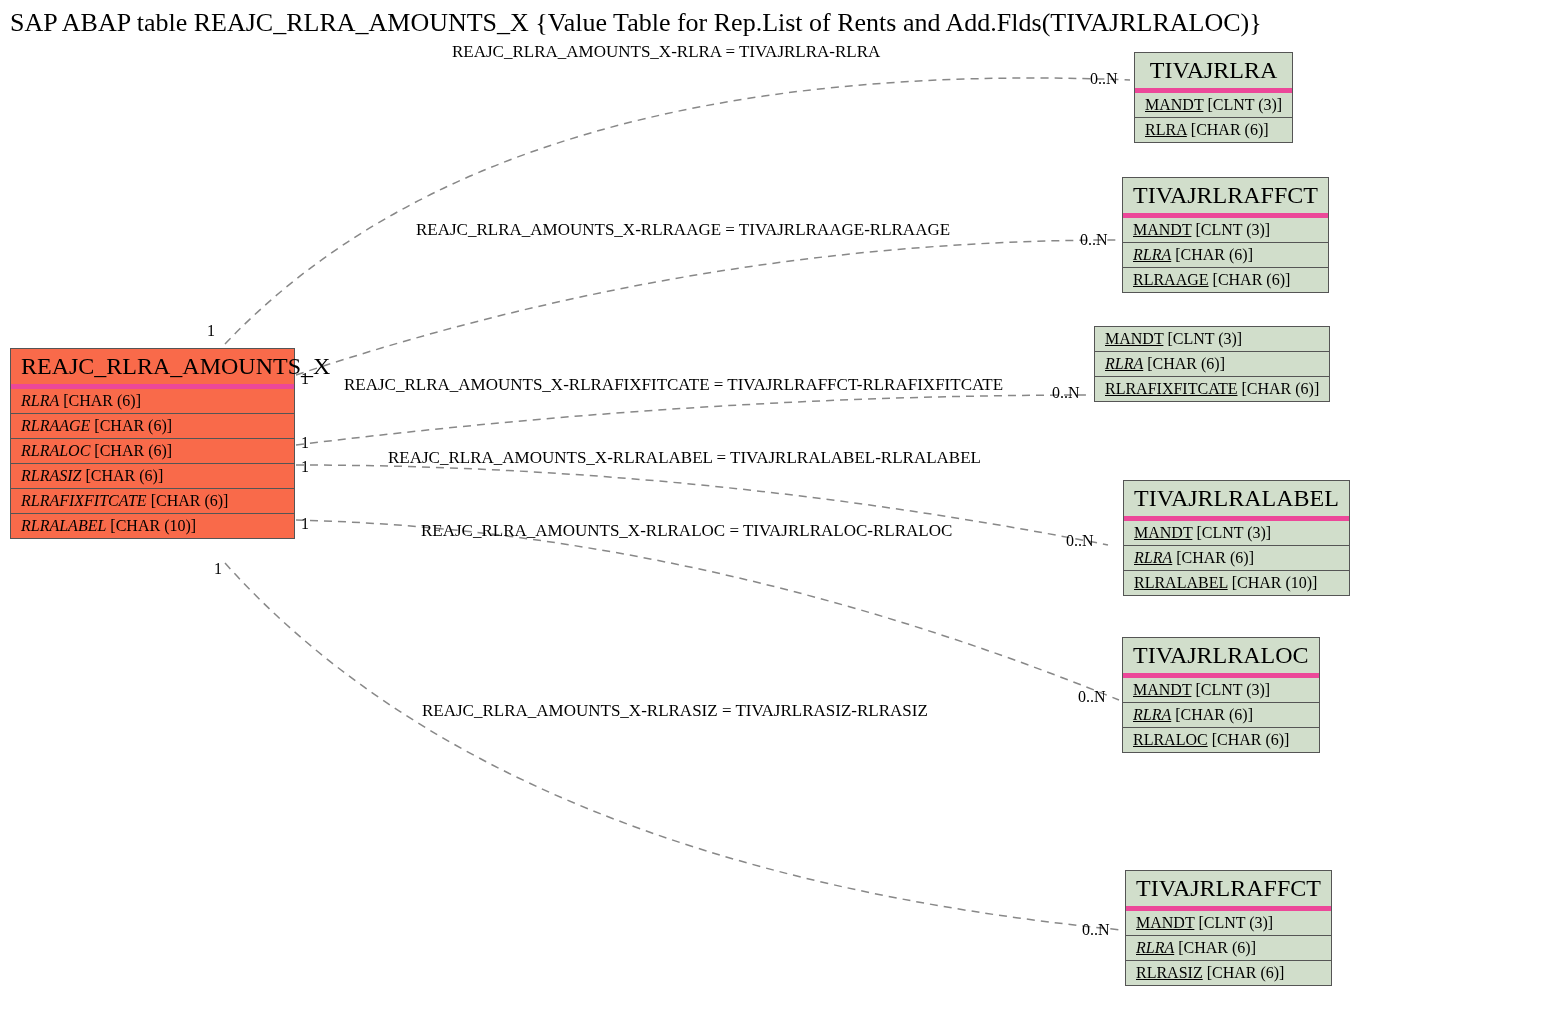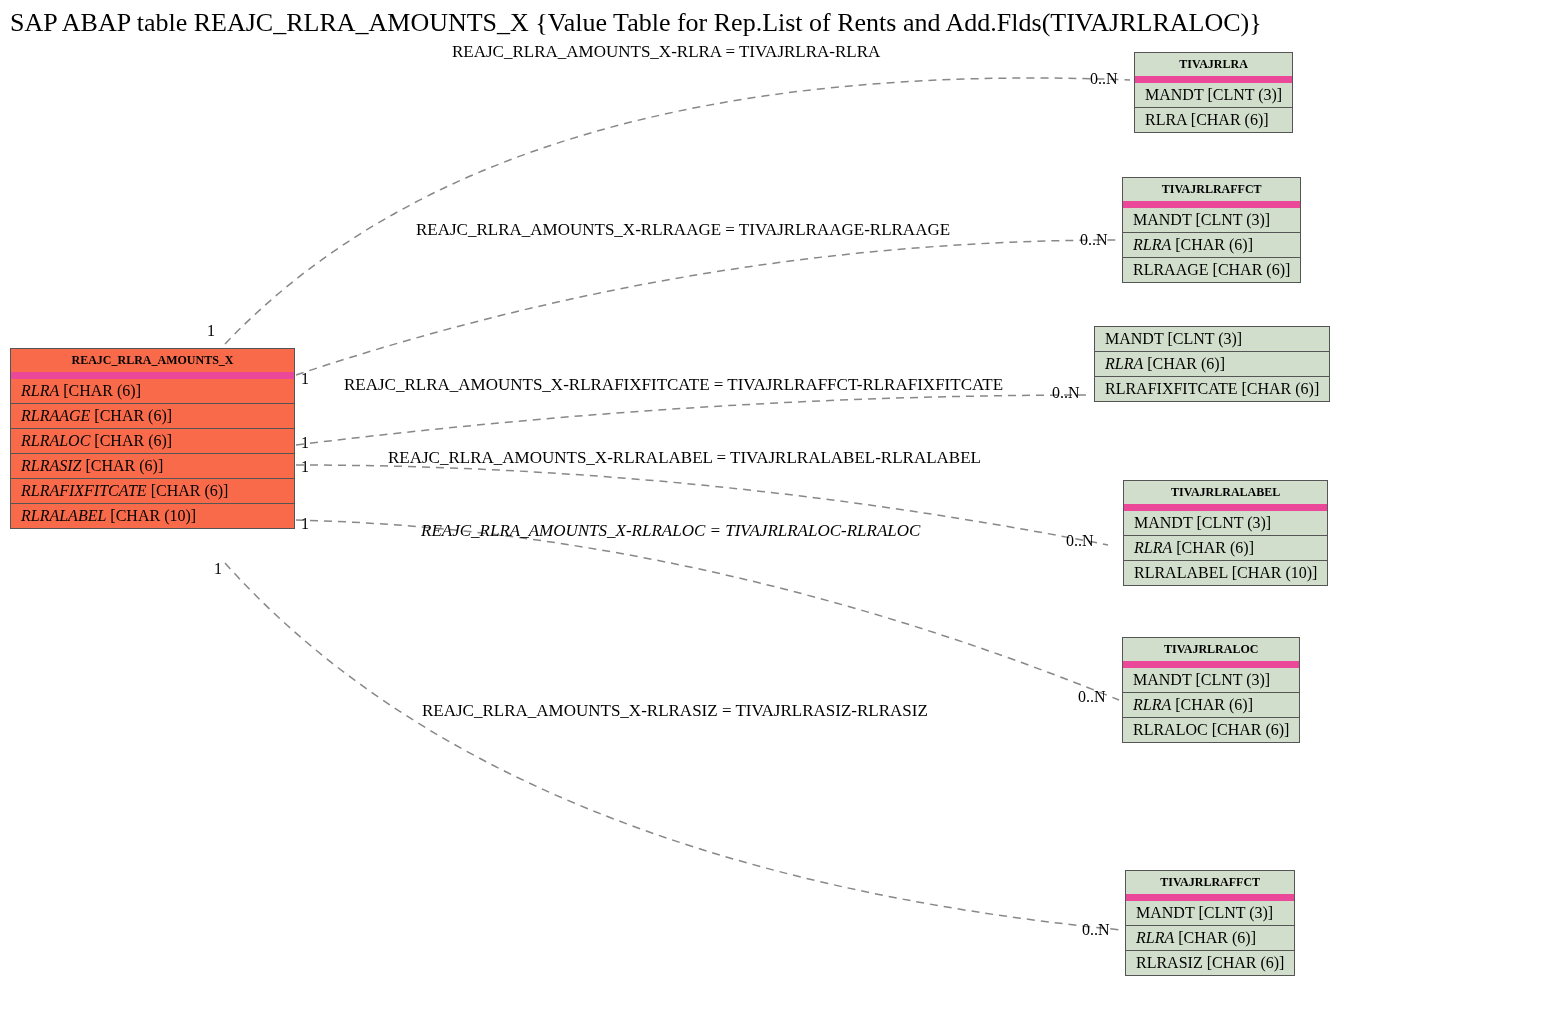--- a/index.html
+++ b/index.html
@@ -1,23 +1,23 @@
 <!DOCTYPE html>
 <html><head>
   <meta charset="utf-8">
   <style>
     * { margin: 0; padding: 0; box-sizing: border-box; }
     body { font-family: Georgia, serif; background: #fff; position: relative; width: 1548px; height: 1026px; }
     .title { font-size: 26px; position: absolute; top: 8px; left: 10px; }
     .entity { position: absolute; border: 1px solid #555; }
-    .entity-header { font-weight: bold; text-align: center; padding: 4px 10px; border-bottom: 7px solid #ec4899; font-size: 12px; }
+    .entity-header { font-weight: normal; text-align: center; padding: 4px 10px; border-bottom: 5px solid #ec4899; font-size: 24px; }
     .entity-row { padding: 3px 10px; border-bottom: 1px solid #555; font-size: 16px; white-space: nowrap; }
     .entity-row:last-child { border-bottom: none; }
     .entity-row .field { font-style: italic; }
-    .entity-row .underline { }
+    .entity-row .underline { text-decoration: underline; }
     .source { background: #f96a4a; }
     .target { background: #d1decb; }
     .rel-label { position: absolute; font-size: 17px; white-space: nowrap; }
     .card { position: absolute; font-size: 16px; }
     svg.connectors { position: absolute; top: 0; left: 0; width: 1548px; height: 1026px; pointer-events: none; }
     svg.connectors path { stroke: #888; stroke-width: 1.5; stroke-dasharray: 8 6; fill: none; }
   </style>
 </head>
 <body>
 
@@ -79,21 +79,21 @@
   <div class="entity-header">TIVAJRLRAFFCT</div>
   <div class="entity-row"><span class="underline">MANDT</span> <span>[CLNT (3)]</span></div>
   <div class="entity-row"><span class="underline field">RLRA</span> <span>[CHAR (6)]</span></div>
   <div class="entity-row"><span class="underline">RLRASIZ</span> <span>[CHAR (6)]</span></div>
 </div>
 
 <div class="rel-label" style="left:452px; top:42px;">REAJC_RLRA_AMOUNTS_X-RLRA = TIVAJRLRA-RLRA</div>
 <div class="rel-label" style="left:416px; top:220px;">REAJC_RLRA_AMOUNTS_X-RLRAAGE = TIVAJRLRAAGE-RLRAAGE</div>
 <div class="rel-label" style="left:344px; top:375px;">REAJC_RLRA_AMOUNTS_X-RLRAFIXFITCATE = TIVAJRLRAFFCT-RLRAFIXFITCATE</div>
 <div class="rel-label" style="left:388px; top:448px;">REAJC_RLRA_AMOUNTS_X-RLRALABEL = TIVAJRLRALABEL-RLRALABEL</div>
-<div class="rel-label" style="left:421px; top:521px;font-style:italic;">REAJC_RLRA_AMOUNTS_X-RLRALOC = TIVAJRLRALOC-RLRALOC</div>
+<div class="rel-label" style="left:421px; top:521px;">REAJC_RLRA_AMOUNTS_X-RLRALOC = TIVAJRLRALOC-RLRALOC</div>
 <div class="rel-label" style="left:422px; top:701px;text-align:right;">REAJC_RLRA_AMOUNTS_X-RLRASIZ = TIVAJRLRASIZ-RLRASIZ</div>
 
 <div class="card" style="left:207px; top:322px;">1</div>
 <div class="card" style="left:301px; top:370px;">1</div>
 <div class="card" style="left:301px; top:434px;">1</div>
 <div class="card" style="left:301px; top:458px;">1</div>
 <div class="card" style="left:301px; top:515px;">1</div>
 <div class="card" style="left:214px; top:560px;">1</div>
 
 <div class="card" style="left:1090px; top:70px;">0..N</div>

